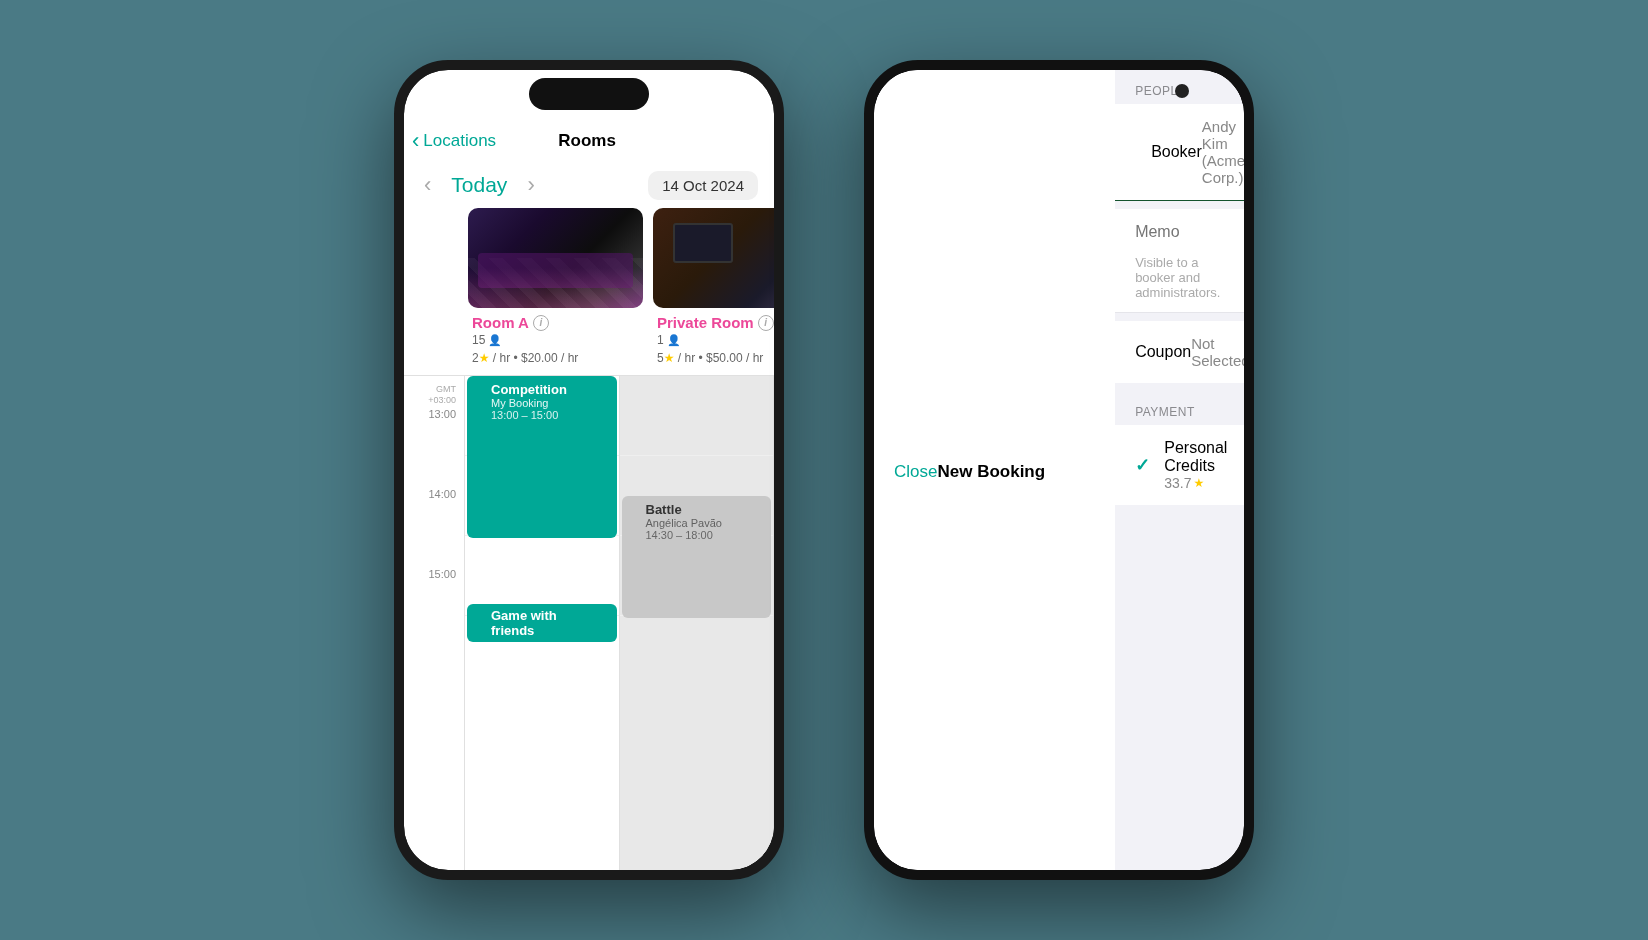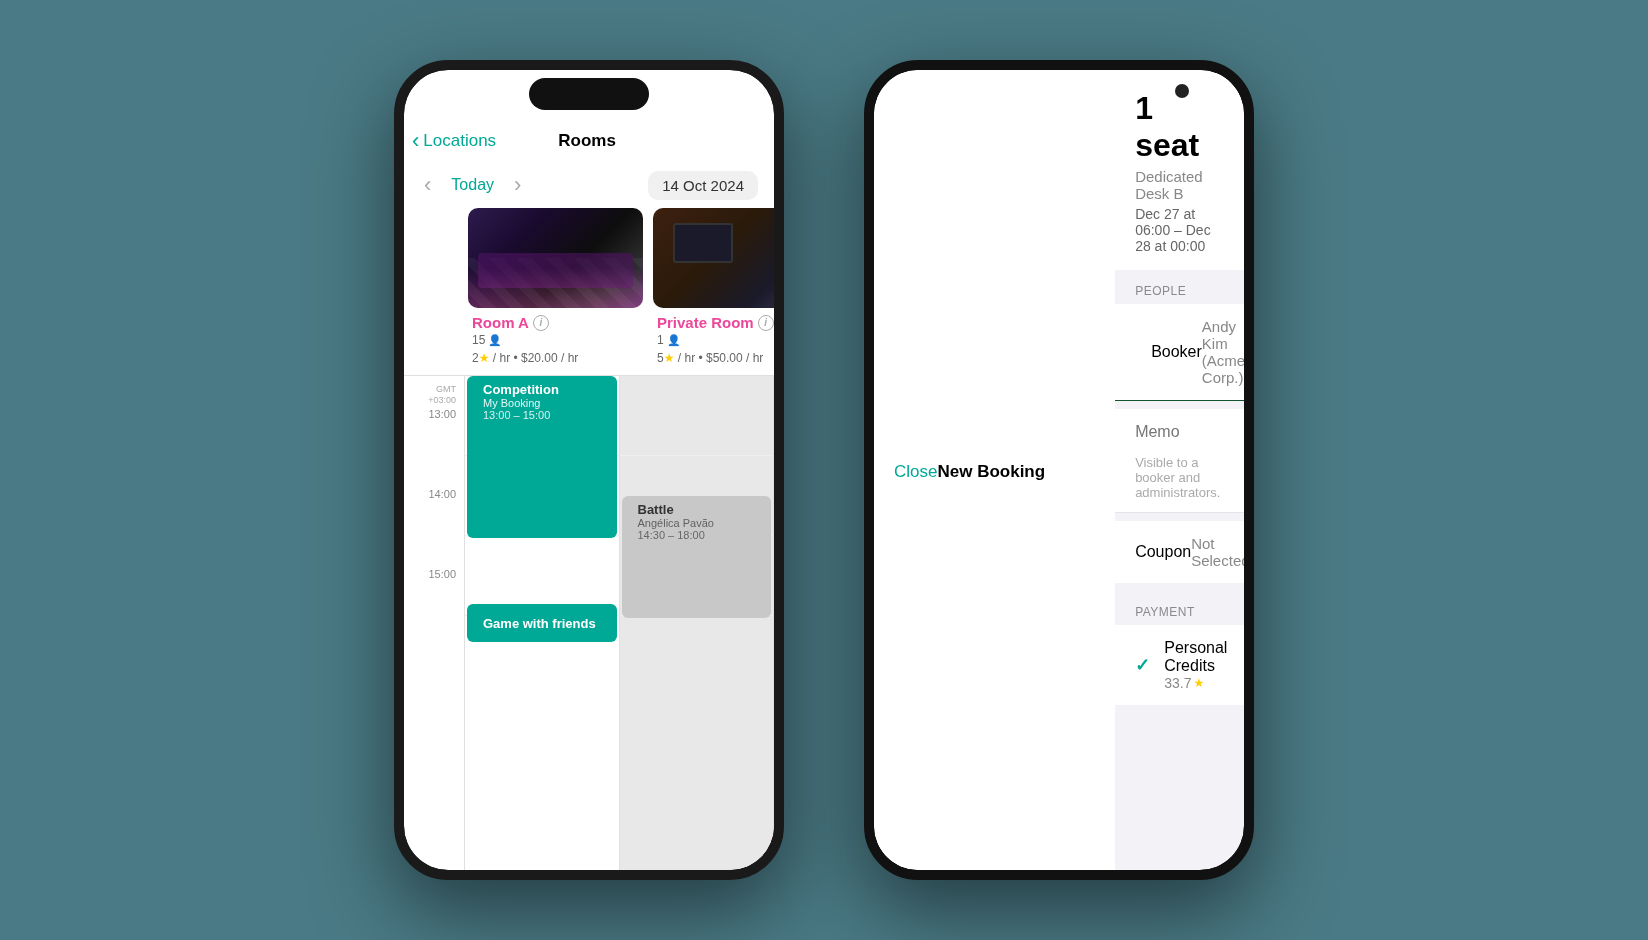--- a/index.html
+++ b/index.html
@@ -125,21 +125,21 @@
 
     .date-nav-btn {
       color: #999;
       font-size: 18px;
       cursor: pointer;
       padding: 4px;
     }
 
     .today-label {
       color: #00a896;
-      font-size: 16px;
+      font-size: 21px;
       font-weight: 500;
     }
 
     .date-badge {
       background: #f0f0f0;
       border-radius: 10px;
       padding: 6px 14px;
       font-size: 15px;
       color: #333;
       font-weight: 400;
@@ -284,21 +284,21 @@
       height: 80px;
       border-bottom: 1px solid #efefef;
     }
 
     
     .booking-block {
       position: absolute;
       left: 2px;
       right: 2px;
       border-radius: 6px;
-      padding: 6px 16px;
+      padding: 6px 24px;
       overflow: hidden;
     }
 
     .booking-teal {
       background: #00a896;
       color: white;
     }
 
     .booking-gray {
       background: #c8c8c8;
@@ -667,25 +667,20 @@
       <div class="status-bar-2"></div>
 
       <div class="sheet-nav">
         <span class="close-btn">Close</span>
         <span class="sheet-title">New Booking</span>
         <div style="width:50px"></div>
       </div>
 
       <div class="sheet-body">
 
-        <div class="booking-hero">
-          <div class="seat-count">1 seat</div>
-          <div class="desk-name">Dedicated Desk B</div>
-          <div class="booking-datetime">Dec 27 at 06:00 – Dec 28 at 00:00</div>
-        </div>
 
         <div class="section-label">PEOPLE</div>
 
         <div class="form-row">
           <span class="form-row-label">Booker</span>
           <div class="form-row-value">
             <span>Andy Kim (Acme Corp.)</span>
             <span class="chevron-right">›</span>
           </div>
         </div>

